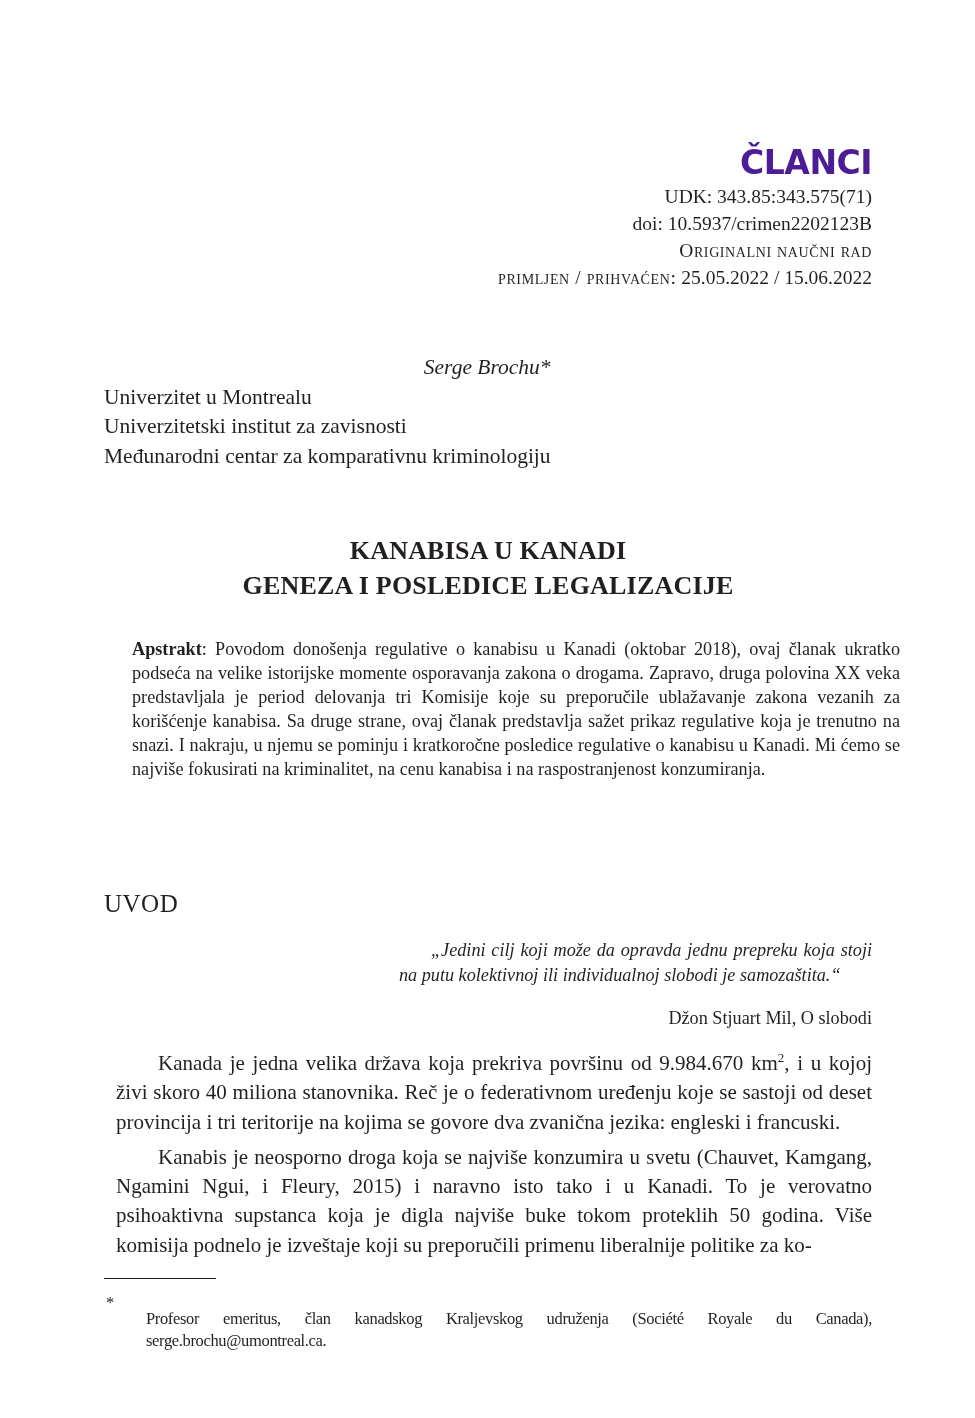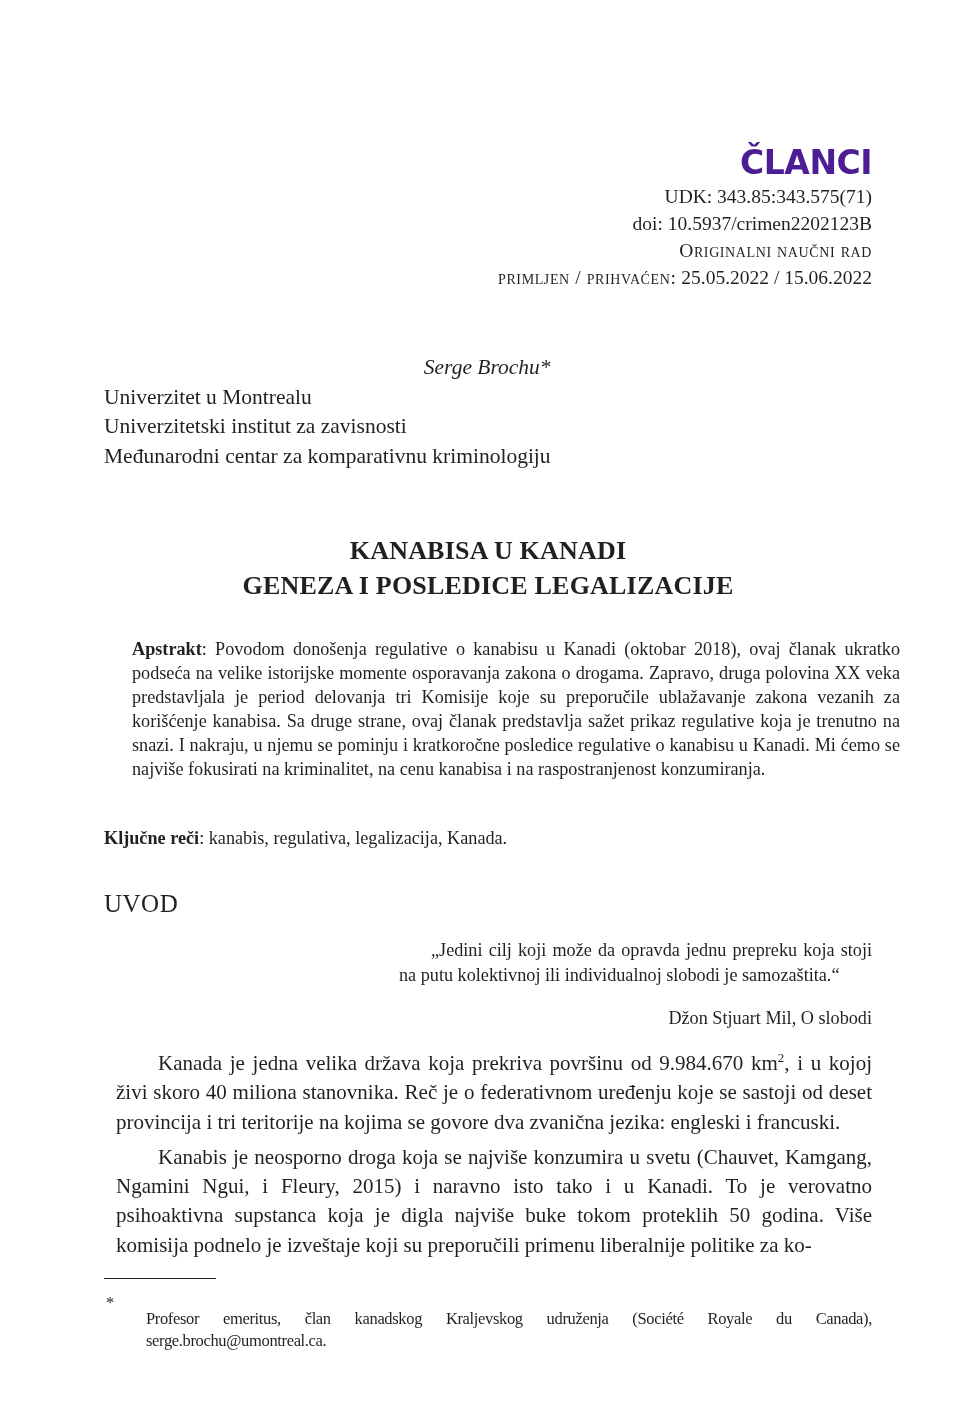--- a/index.html
+++ b/index.html
@@ -100,20 +100,21 @@
     
     .epigraph {
       position: absolute;
       left: 295px;
       top: 938px;
       width: 473px;
       font-size: 18.2px;
       line-height: 25px;
     }
     .epigraph-quote {
+      font-style: italic;
       text-align: justify;
       text-indent: 32px;
     }
     .epigraph-source {
       text-align: right;
       margin-top: 18px;
     }
     
     .body-text {
       position: absolute;
@@ -183,21 +184,20 @@
     <div>Međunarodni centar za komparativnu kriminologiju</div>
   </div>
 
   <div class="title">
     <div>KANABISA U KANADI</div>
     <div>GENEZA I POSLEDICE LEGALIZACIJE</div>
   </div>
 
   <div class="abstract"><b>Apstrakt</b><span>:</span><span> Povodom donošenja regulative o kanabisu u Kanadi (oktobar 2018), ovaj članak ukratko podseća na velike istorijske momente osporavanja zakona o drogama. Zapravo, druga polovina XX veka predstavljala je period delovanja tri Komisije koje su preporučile ublažavanje zakona vezanih za korišćenje kanabisa. Sa druge strane, ovaj članak predstavlja sažet prikaz regulative koja je trenutno na snazi. I nakraju, u njemu se pominju i kratkoročne posledice regulative o kanabisu u Kanadi. Mi ćemo se najviše fokusirati na kriminalitet, na cenu kanabisa i na raspostranjenost konzumiranja.</span></div>
 
-  <div class="keywords"><b>Ključne reči</b><span>:</span><span> kanabis, regulativa, legalizacija, Kanada.</span></div>
 
   <div class="section-heading">UVOD</div>
 
   <div class="epigraph">
     <div class="epigraph-quote">„Jedini cilj koji može da opravda jednu prepreku koja stoji na putu kolektivnoj ili individualnoj slobodi je samozaštita.“</div>
     <div class="epigraph-source">Džon Stjuart Mil, O slobodi</div>
   </div>
 
   <div class="body-text">
     <p><span>Kanada je jedna velika država koja prekriva površinu od 9.984.670 km</span><sup>2</sup><span>, i u kojoj živi skoro 40 miliona stanovnika. Reč je o federativnom uređenju koje se sastoji od deset provincija i tri teritorije na kojima se govore dva zvanična jezika: engleski i francuski.</span></p>

